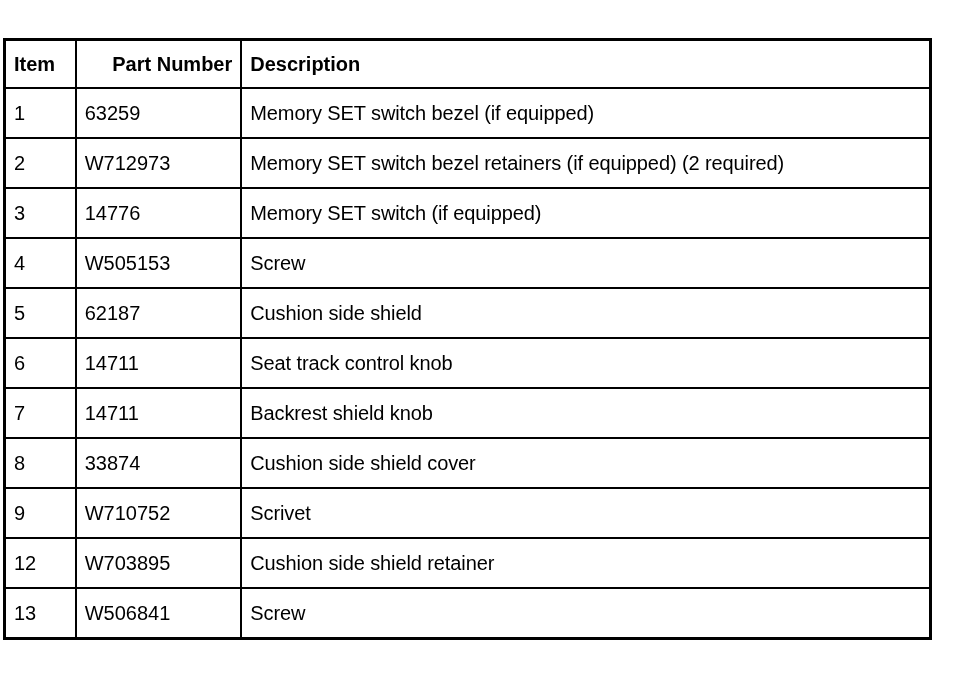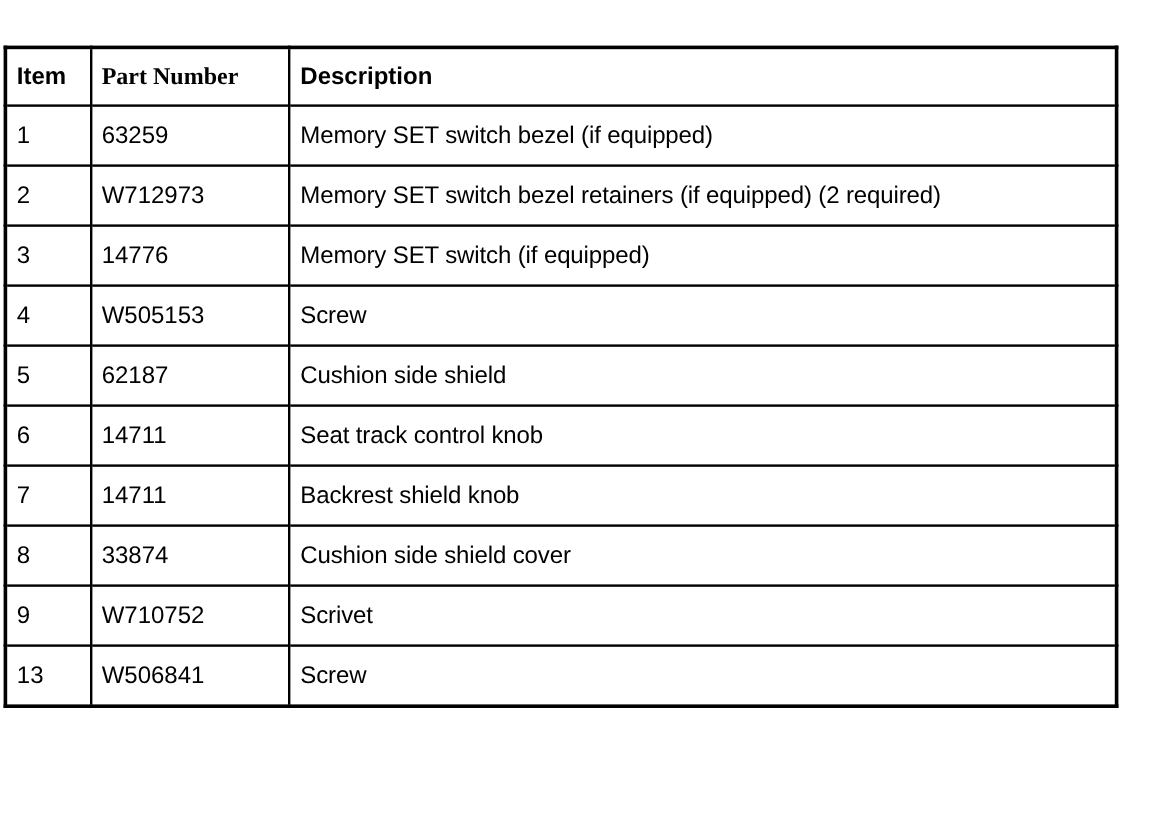--- a/index.html
+++ b/index.html
@@ -45,21 +45,21 @@
     vertical-align: middle;
     white-space: nowrap;
     overflow: hidden;
   }
   .parts-table thead th {
     font-weight: bold;
     height: 46px;
     line-height: 42px;
   }
   .th-item { text-align: left; }
-  .th-part { text-align: left; padding-left: 10px; font-family: Liberation Serif, serif; }
+  .th-part { text-align: right; padding-left: 10px; }
   .th-desc { text-align: left; }
 
   .cell-item { text-align: left; padding-left: 9px; }
   .cell-part { text-align: left; padding-left: 10px; border-radius: 24px; }
   .cell-desc { text-align: left; padding-left: 8px; letter-spacing: -0.1px; }
 </style>
 </head>
 <body>
 
 <div class="page">
@@ -116,19 +116,24 @@
         <td class="cell-item">8</td>
         <td class="cell-part">33874</td>
         <td class="cell-desc">Cushion side shield cover</td>
       </tr>
       <tr>
         <td class="cell-item">9</td>
         <td class="cell-part">W710752</td>
         <td class="cell-desc">Scrivet</td>
       </tr>
       <tr>
+        <td class="cell-item">12</td>
+        <td class="cell-part">W703895</td>
+        <td class="cell-desc">Cushion side shield retainer</td>
+      </tr>
+      <tr>
         <td class="cell-item">13</td>
         <td class="cell-part">W506841</td>
         <td class="cell-desc">Screw</td>
       </tr>
     </tbody>
   </table>
 </div>
 
 </body></html>

